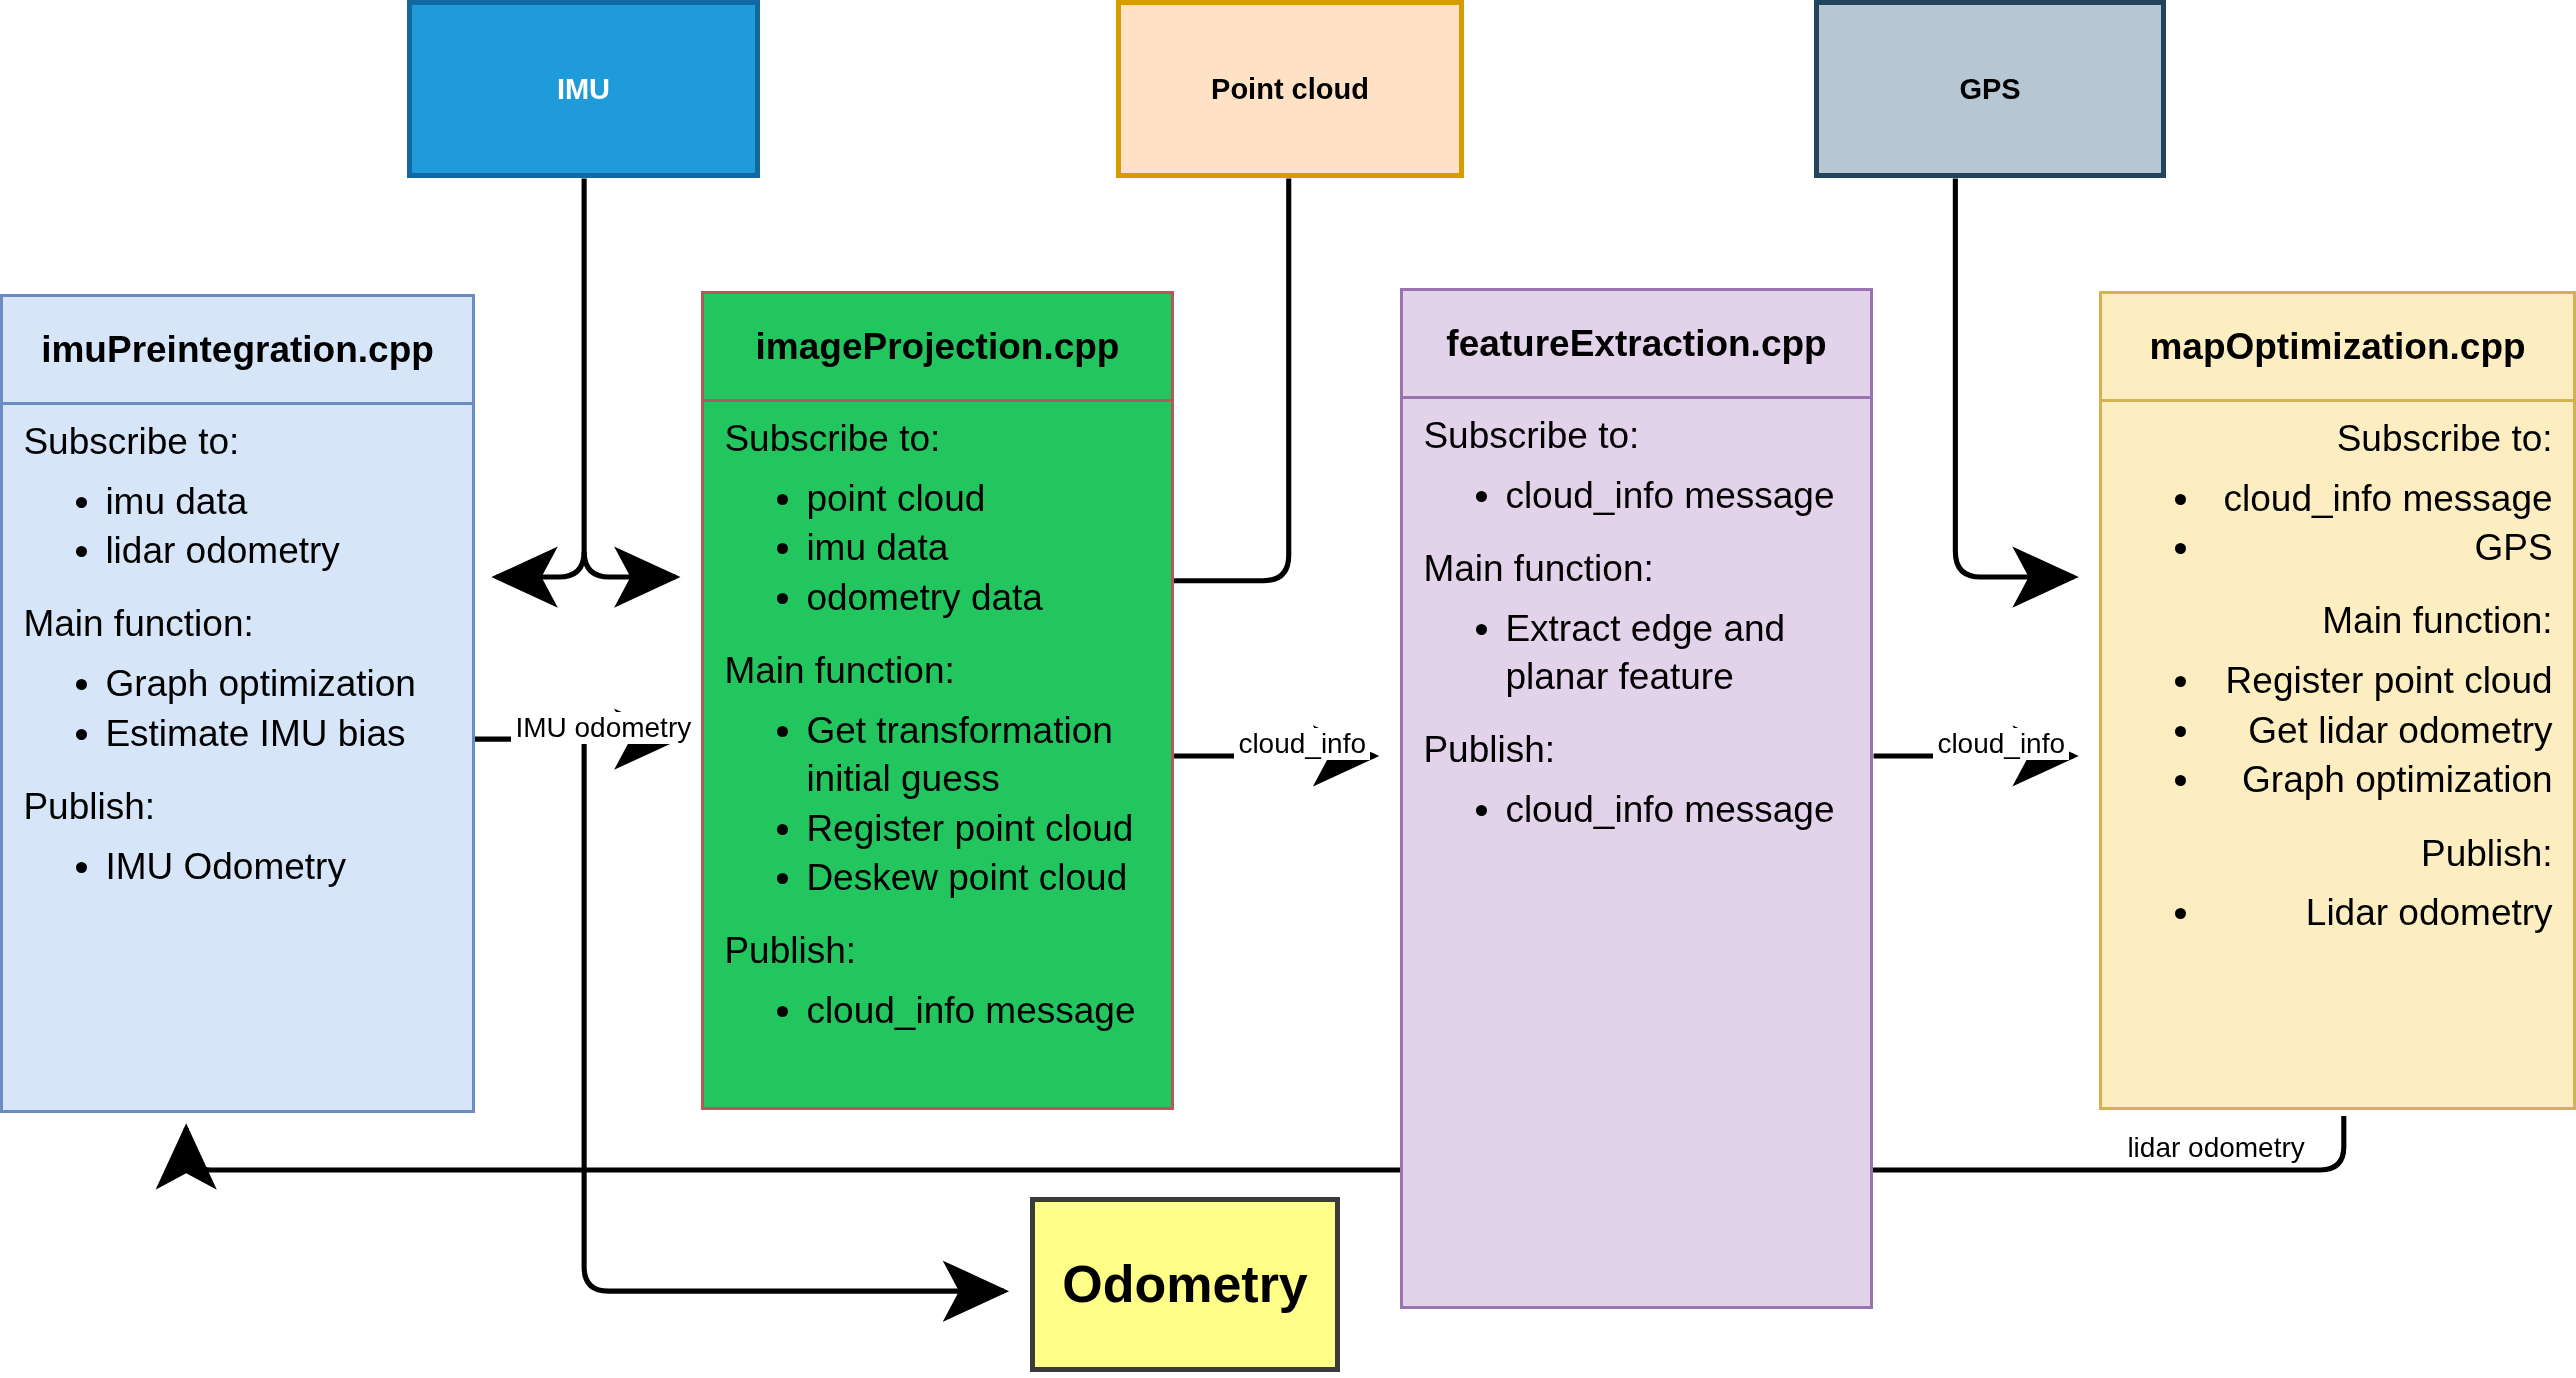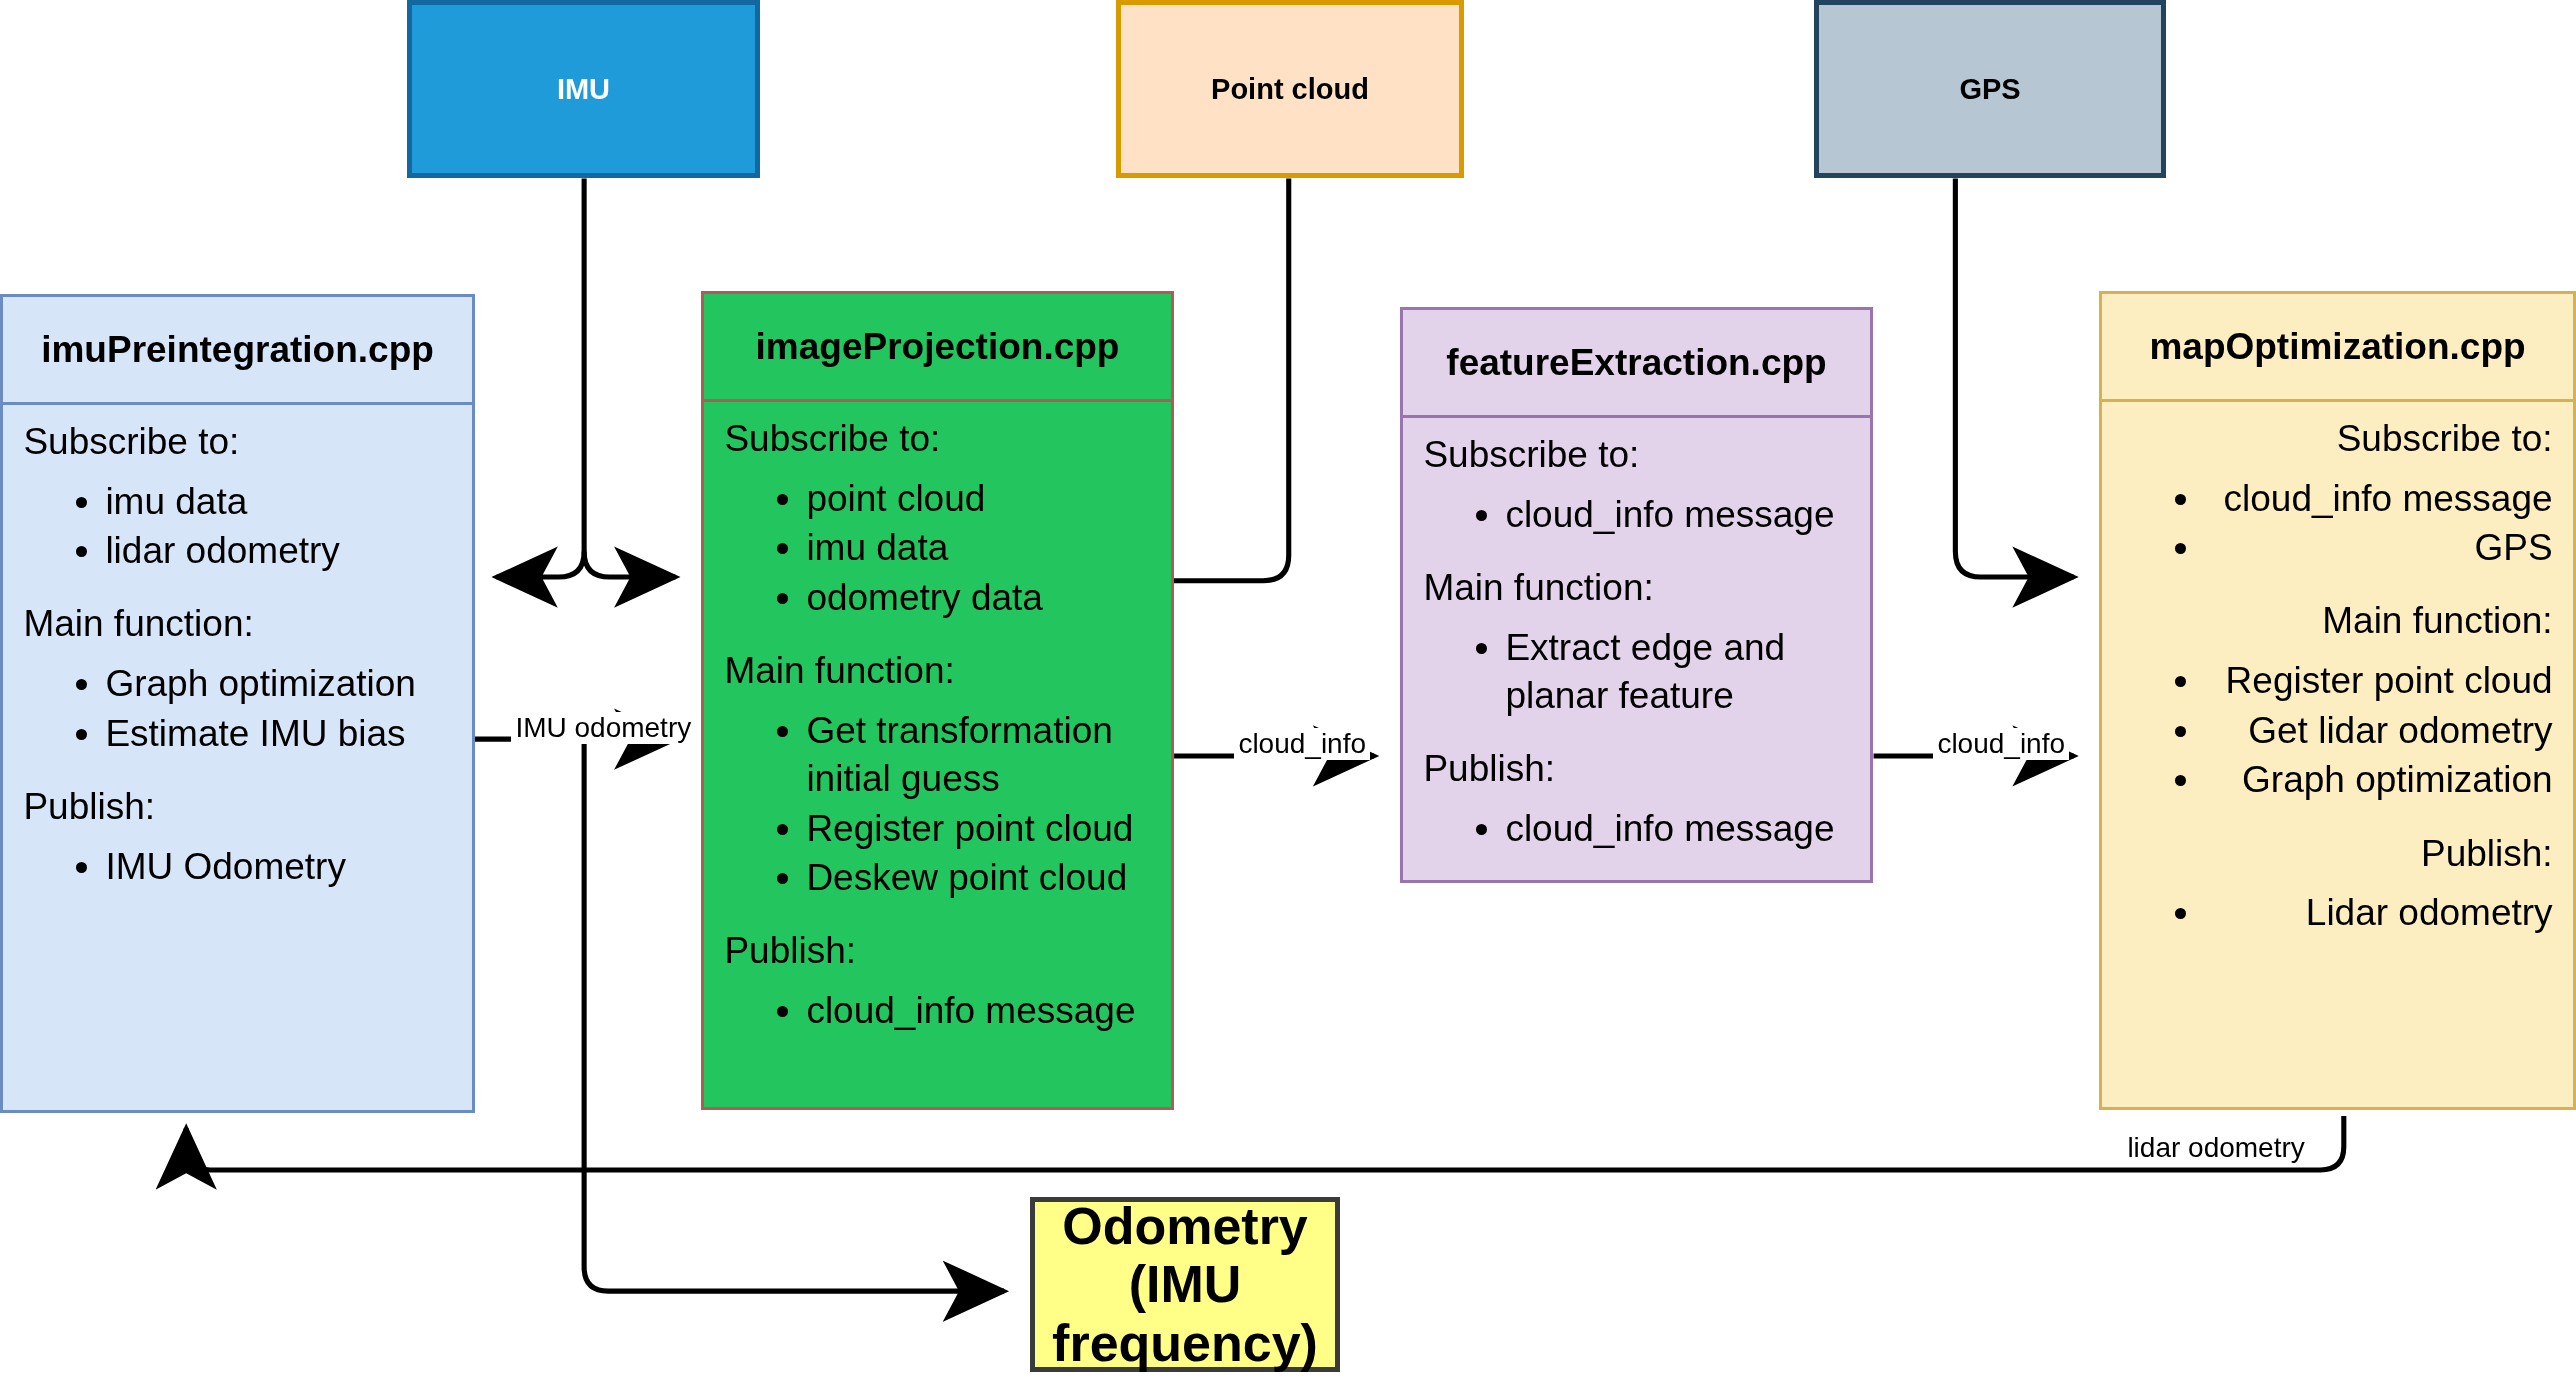--- a/index.html
+++ b/index.html
@@ -112,21 +112,21 @@
         <li>Register point cloud</li>
         <li>Deskew point cloud</li>
       </ul>
       <div class="sec-label">Publish:</div>
       <ul>
         <li>cloud_info message</li>
       </ul>
     </div>
   </div>
 
-  <div class="node n-featext" style="left:1400px;top:307px;width:473px;height:576px;">
+  <div class="node n-featext" style="left:1400px;top:288px;width:473px;height:1021px;">
     <div class="title">featureExtraction.cpp</div>
     <div class="body">
       <div class="sec-label">Subscribe to:</div>
       <ul>
         <li>cloud_info message</li>
       </ul>
       <div class="sec-label">Main function:</div>
       <ul>
         <li>Extract edge and planar feature</li>
       </ul>
@@ -153,21 +153,20 @@
       </ul>
       <div class="sec-label">Publish:</div>
       <ul>
         <li>Lidar odometry</li>
       </ul>
     </div>
   </div>
 
   <div class="src-box odo-box" style="left:1030px;top:1197px;width:310px;height:175px;flex-direction:column;">
     <span>Odometry</span>
-    <span>(IMU frequency)</span>
   </div>
 
   <div class="edge-label" style="left:511px;top:712px;">IMU odometry</div>
   <div class="edge-label" style="left:1234px;top:728px;">cloud_info</div>
   <div class="edge-label" style="left:1933px;top:728px;">cloud_info</div>
   <div class="edge-label" style="left:2123px;top:1132px;">lidar odometry</div>
 
 </div>
 
 

